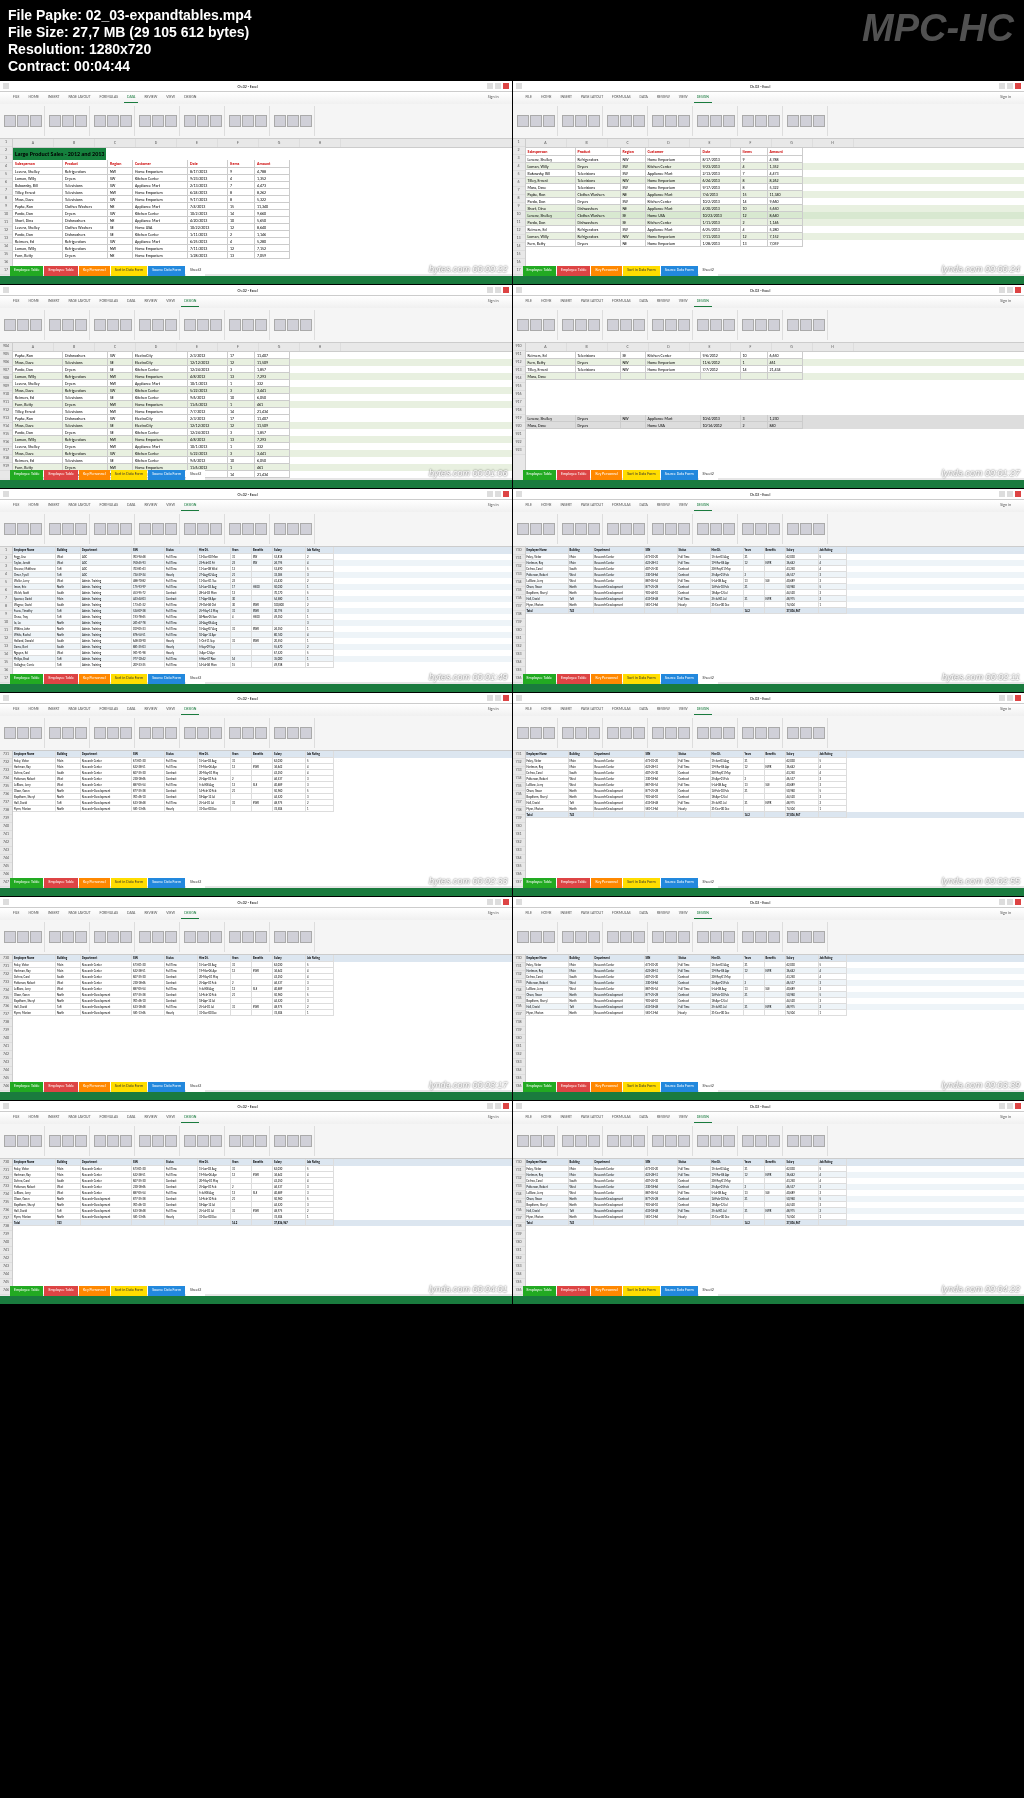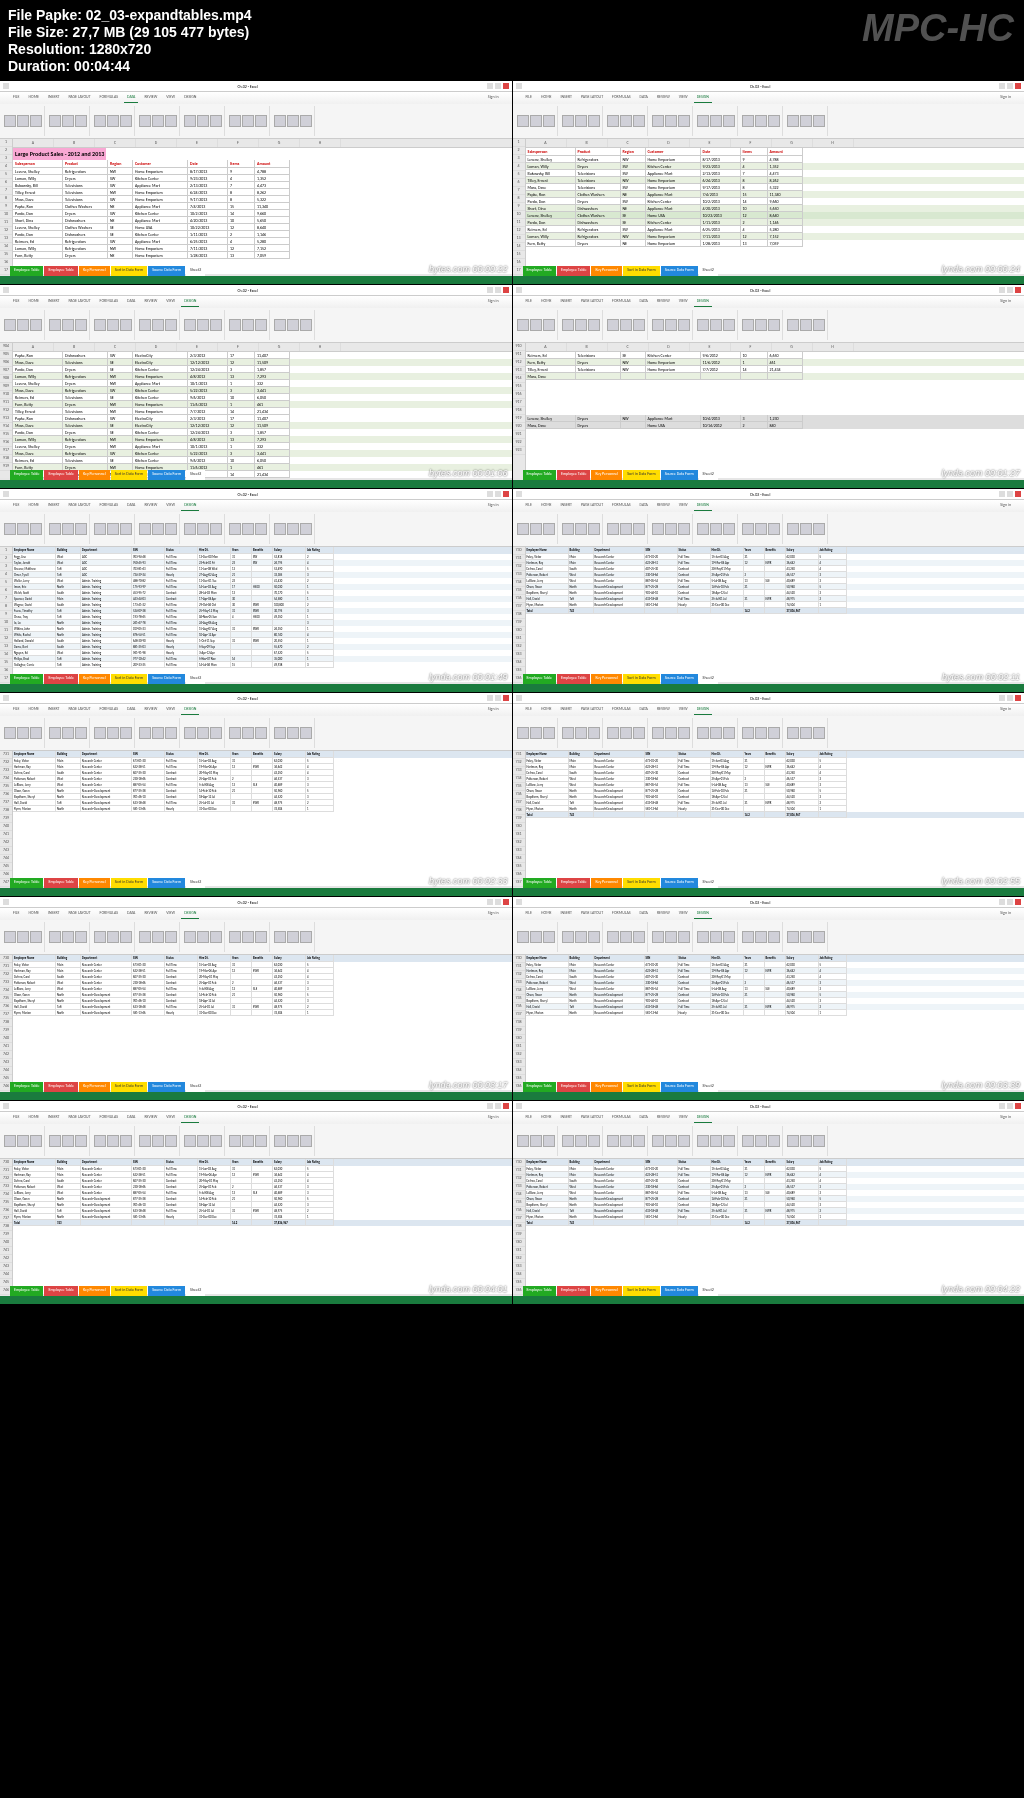--- a/index.html
+++ b/index.html
@@ -18,44 +18,44 @@
 .ricon{width:10px;height:10px;background:#d0d0d8;border:1px solid #aaa}
 .sheet{background:#fff;height:135px;display:flex}
 .rownums{width:12px;background:#e8e8e8;border-right:1px solid #ccc}
 .rownums div{height:7px;border-bottom:1px solid #ddd;font-size:4px;text-align:center;color:#555}
 .cells{flex:1;position:relative}
 .colhead{height:8px;display:flex;background:#e8e8e8;border-bottom:1px solid #ccc}
 .colhead div{border-right:1px solid #ddd;font-size:4px;text-align:center;color:#555;padding-top:1px}
 .tblhead{display:flex;height:8px;font-size:4px;font-weight:bold}
 .tblhead div,.tblrow div{border-right:1px solid #ccc;border-bottom:1px solid #ccc;padding:1px 2px;overflow:hidden;white-space:nowrap}
 .tblrow{display:flex;height:7px;font-size:4px}
-.title-cell{background:#f9a8d4;font-weight:bold;padding:2px;font-size:6px;display:inline-block}
+.title-cell{background:#15803d;font-weight:bold;padding:2px;font-size:6px;display:inline-block}
 .c1{width:45px}.c2{width:40px}.c3{width:20px}.c4{width:50px}.c5{width:35px}.c6{width:22px}.c7{width:30px}
 .tblhead.red div{color:#c00}
 .row-alt{background:#e8f0e0}
 .row-sel{background:#d8e8d0}
 .row-alt2{background:#eef4f8}
 .stabs{height:10px;display:flex;gap:1px;padding:0 10px;position:absolute;bottom:8px;left:0;right:0;font-size:4px}
 .stabs span{padding:1px 4px;color:#fff}
 .stabs .g{background:#2a2}.stabs .r{background:#d44}.stabs .o{background:#f80}.stabs .y{background:#fd0;color:#333}.stabs .b{background:#28d}.stabs .w{background:#fff;color:#333}
 .wm{position:absolute;right:4px;bottom:10px;color:#fff;font:italic 9px Arial;text-shadow:0 0 2px #000;opacity:.85}
 .statusbar{position:absolute;bottom:0;left:0;right:0;height:8px;background:#1a7b3e}
 .emp-head div,.emp-row div{font-size:3px;border-right:1px solid #ddd;border-bottom:1px solid #ddd;padding:1px;overflow:hidden;white-space:nowrap}
 .emp-head{display:flex;height:7px;font-weight:bold;background:#dce6f0}
 .emp-row{display:flex;height:6px}
 .e1{width:40px}.e2{width:22px}.e3{width:48px}.e4{width:30px}.e5{width:30px}.e6{width:30px}.e7{width:18px}.e8{width:18px}.e9{width:30px}.e10{width:25px}
 </style>
 </head>
 <body>
 
 <div class="info">
 <div>File Papke: 02_03-expandtables.mp4</div>
-<div>File Size: 27,7 MB (29 105 477 bytes)</div>
+<div>File Size: 27,7 MB (29 105 612 bytes)</div>
 <div>Resolution: 1280x720</div>
-<div>Duration: 00:04:44</div>
+<div>Contract: 00:04:44</div>
 <div class="mpc">MPC-HC</div>
 </div>
 
 <div class="grid">
 <div class="thumb">
       <div class="titlebar">
         <div class="wbtn"></div>
         <span style="font-size:4px;margin:auto">Ch.02 - Excel</span>
         <div class="wbtn"></div>
         <div class="wbtn"></div>
@@ -1230,21 +1230,21 @@
       </div>
       <div class="stabs">
         <span class="g">Employee Table</span>
         <span class="r">Employee Table</span>
         <span class="o">Key Personnel</span>
         <span class="y">Sort in Data Form</span>
         <span class="b">Source Data Form</span>
         <span class="w">Sheet2</span>
       </div>
       <div class="statusbar"></div>
-      <div class="wm">lynda.com 00:01:49</div>
+      <div class="wm">bytes.com 00:01:49</div>
     </div>
 <div class="thumb">
       <div class="titlebar">
         <div class="wbtn"></div>
         <span style="font-size:4px;margin:auto">Ch.02 - Excel</span>
         <div class="wbtn"></div>
         <div class="wbtn"></div>
         <div class="wbtn" style="background:#d44"></div>
       </div>
 <div class="tabstrip">

